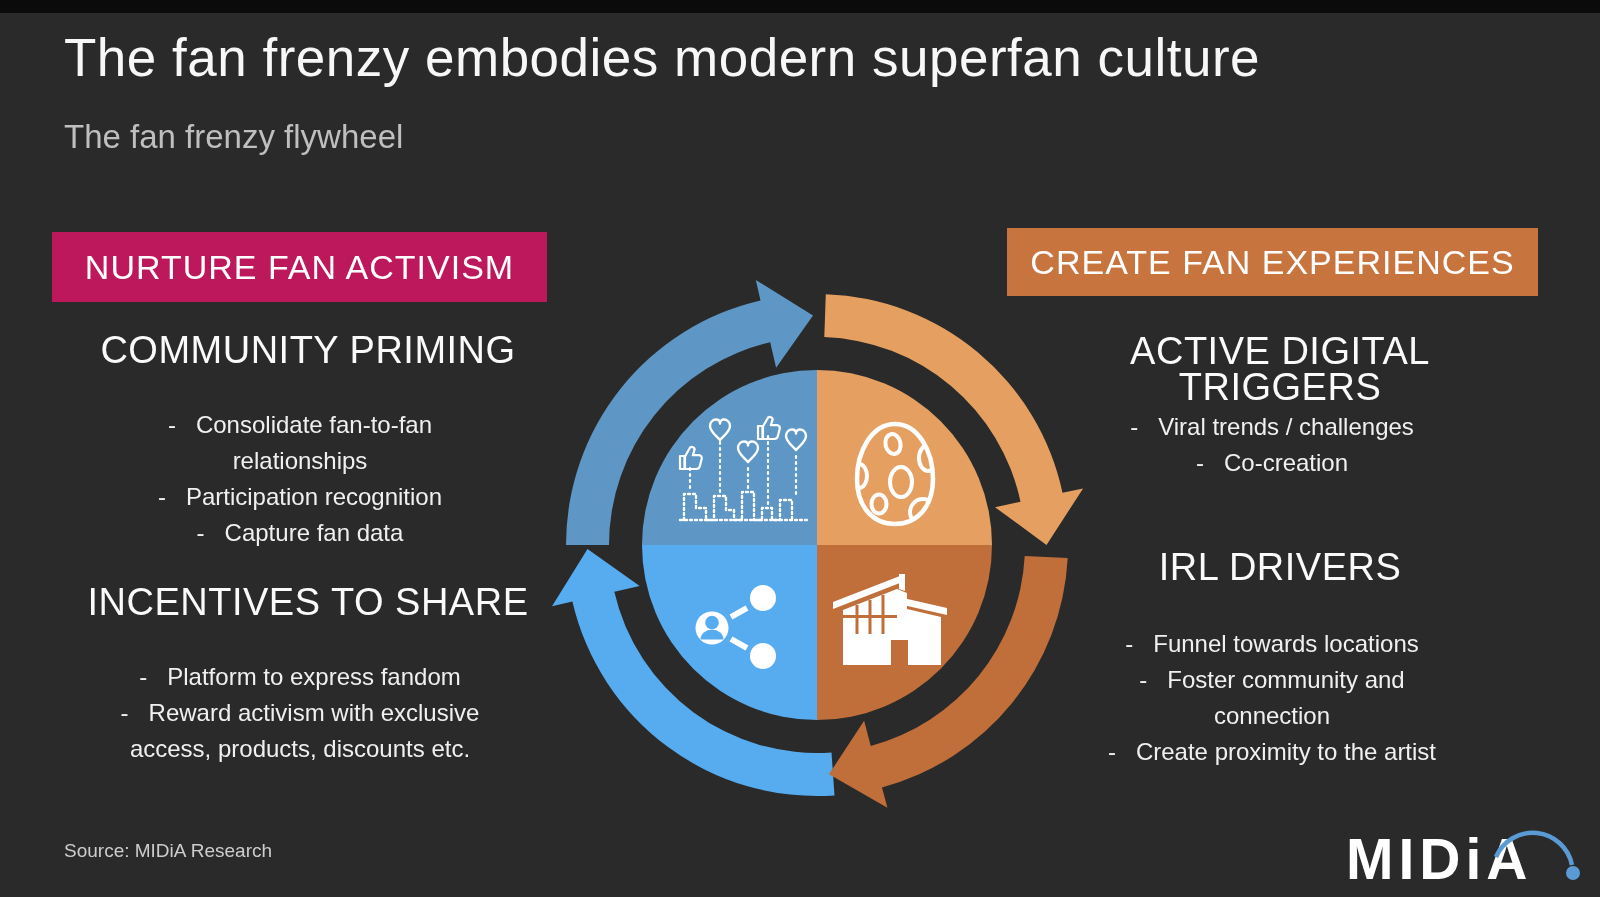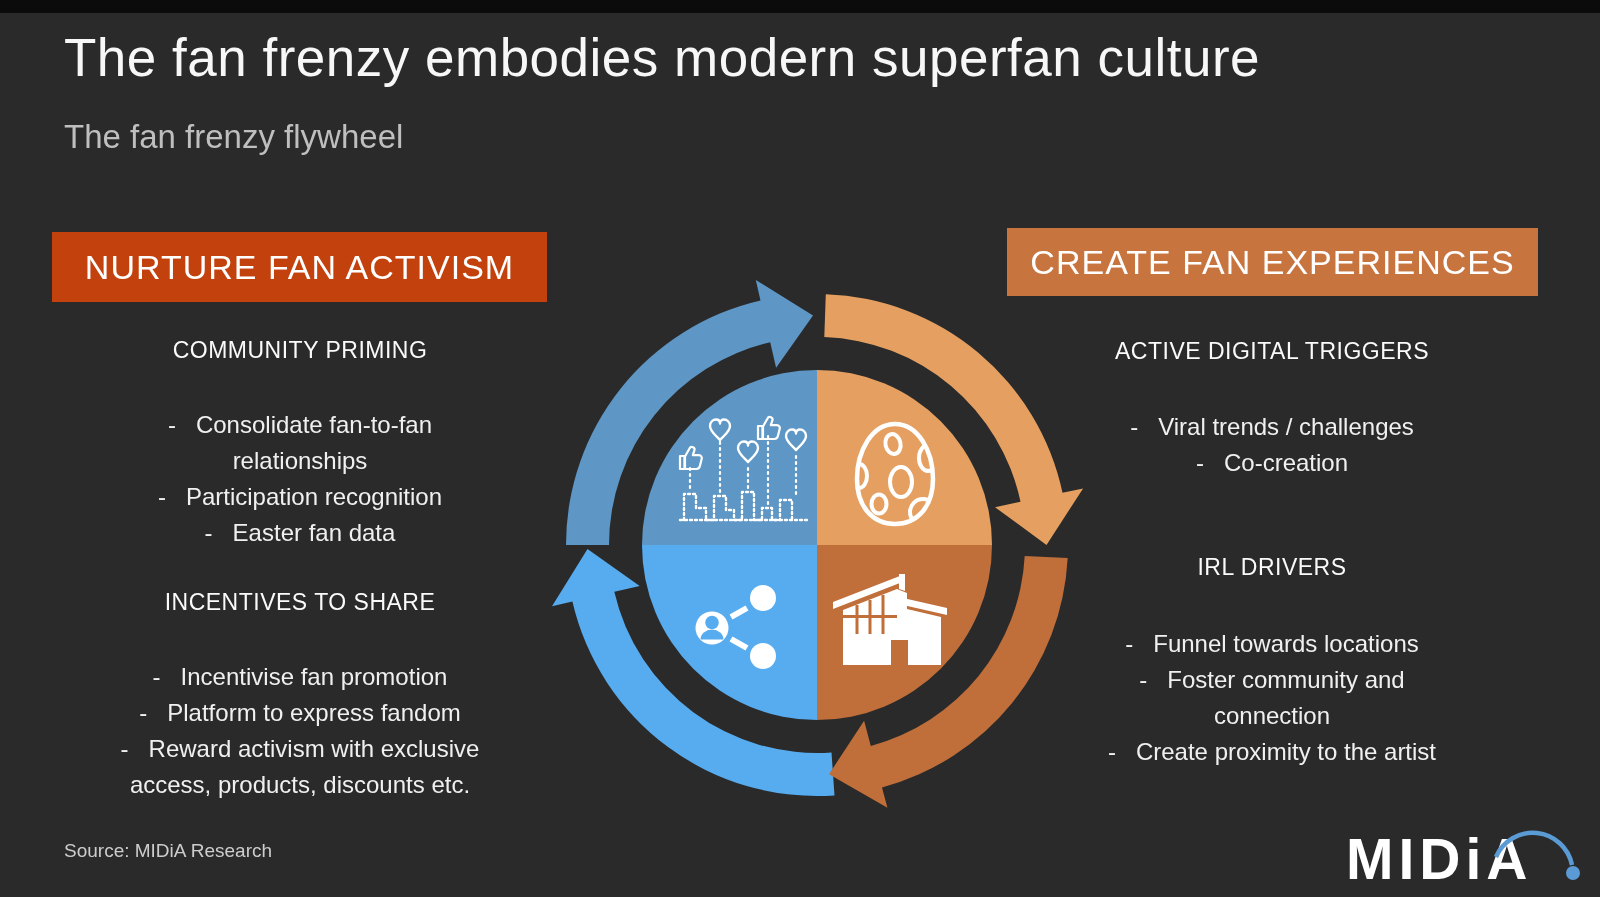--- a/index.html
+++ b/index.html
@@ -9,58 +9,57 @@
   .title{position:absolute;left:64px;top:28px;width:1480px;font-size:53px;line-height:1.15;
          color:#f7f7f7;font-weight:500;letter-spacing:0.5px;}
   .subtitle{position:absolute;left:64px;top:118px;font-size:33px;color:#bfbfbf;font-weight:400;}
   .hdrbox{position:absolute;display:flex;align-items:center;justify-content:center;
           color:#ffffff;font-size:34px;letter-spacing:1px;font-weight:400;}
   .hdrbox.left{left:52px;top:232px;width:495px;height:70px;}
   .hdrbox.right{left:1007px;top:228px;width:531px;height:68px;justify-content:center;}
   .col{position:absolute;text-align:center;color:#f2f2f2;}
   .col.l{left:57px;width:486px;}
   .col.r{left:1026px;width:492px;}
-  .sec-h{position:absolute;left:0;width:100%;font-size:23px;line-height:36px;color:#fafafa;
+  .sec-h{position:absolute;left:8px;width:100%;font-size:38px;line-height:36px;color:#fafafa;
          letter-spacing:0.5px;font-weight:400;text-align:center;}
   .bullets{position:absolute;left:0;width:100%;text-align:center;}
   .bullet{font-size:24px;line-height:36px;color:#f0f0f0;white-space:pre-wrap;font-weight:400;}
   .flywheel{position:absolute;left:537px;top:265px;width:560px;height:560px;}
   .wicon{stroke:#ffffff;fill:none;stroke-linecap:round;stroke-linejoin:round;}
   .source{position:absolute;left:64px;top:840px;font-size:19px;color:#cdcdcd;}
   .logo{position:absolute;left:1346px;top:826px;font-size:57px;font-weight:700;color:#ffffff;
         letter-spacing:5px;}
   .logo-arc{position:absolute;left:1468px;top:795px;width:120px;height:95px;}
 </style>
 </head>
 <body>
 
 <div class="slide">
   <div class="topbar"></div>
 
   <div class="title">The fan frenzy embodies modern superfan culture</div>
   <div class="subtitle">The fan frenzy flywheel</div>
 
-  <div class="hdrbox left" style="background:#c2410c">
+  <div class="hdrbox left" style="background:#be185d">
     <span>NURTURE FAN ACTIVISM</span>
   </div>
   <div class="hdrbox right" style="background:#c7743f">
     <span>CREATE FAN EXPERIENCES</span>
   </div>
 
   <div class="col l">
     <div class="sec-h" style="top:332px">COMMUNITY PRIMING</div>
     <div class="bullets" style="top:407px">
       <div class="bullet">-   Consolidate fan-to-fan
 relationships</div>
       <div class="bullet">-   Participation recognition</div>
-      <div class="bullet">-   Easter fan data</div>
+      <div class="bullet">-   Capture fan data</div>
     </div>
     <div class="sec-h" style="top:584px">INCENTIVES TO SHARE</div>
     <div class="bullets" style="top:659px">
-      <div class="bullet">-   Incentivise fan promotion</div>
       <div class="bullet">-   Platform to express fandom</div>
       <div class="bullet">-   Reward activism with exclusive
 access, products, discounts etc.</div>
     </div>
   </div>
 
   <div class="col r">
     <div class="sec-h" style="top:333px">ACTIVE DIGITAL TRIGGERS</div>
     <div class="bullets" style="top:409px">
       <div class="bullet">-   Viral trends / challenges</div>

